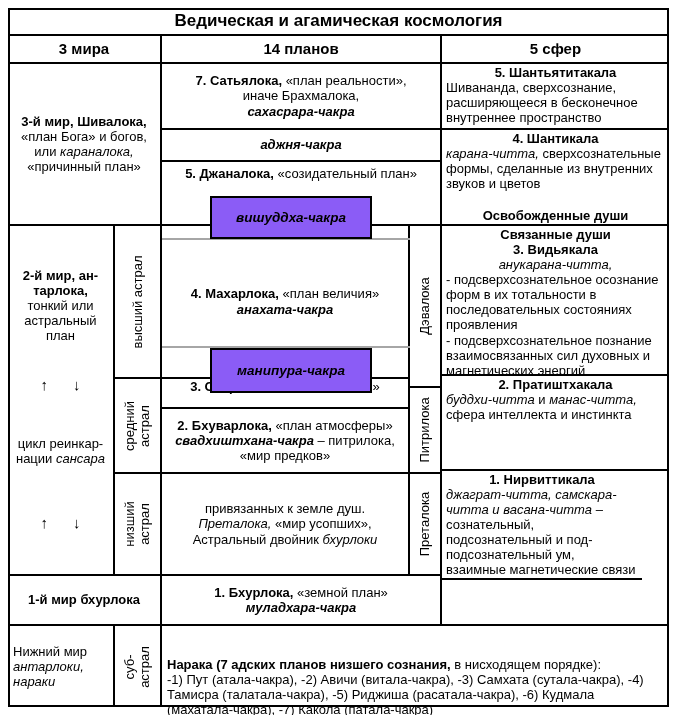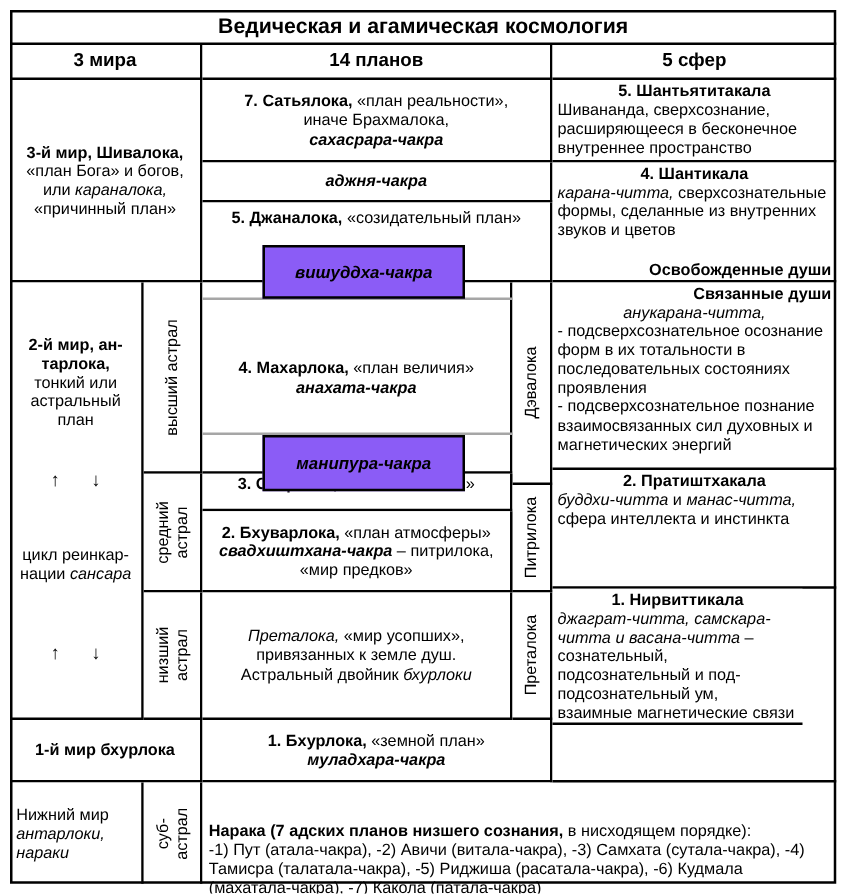--- a/index.html
+++ b/index.html
@@ -12,21 +12,21 @@
   .noB{border-bottom:none;}
   .cen{display:flex;flex-direction:column;align-items:center;justify-content:center;text-align:center;padding:0 4px;}
   .topc{display:flex;flex-direction:column;align-items:center;justify-content:flex-start;text-align:center;padding-top:4px;}
   .colL{display:flex;flex-direction:column;align-items:stretch;padding:1px 4px;}
   .b{font-weight:bold;}
   .i{font-style:italic;}
   .bi{font-weight:bold;font-style:italic;}
   .pre{white-space:pre-line;}
   .tc{text-align:center;}
   .tl{text-align:left;}
-  .tr{text-align:right;}
+  .tr{text-align:center;}
   .t17{font-size:17px;}
   .t15{font-size:15px;}
   .abs{position:absolute;left:0;width:100%;text-align:center;}
   .arrows{white-space:pre;font-size:15px;}
   .rot{position:absolute;left:50%;top:50%;width:max-content;
        transform:translate(-50%,-50%) rotate(-90deg);
        white-space:pre-line;text-align:center;line-height:1.12;}
   .box{position:absolute;box-sizing:border-box;background:#8b5cf6;border:2px solid #000;z-index:5;
        display:flex;align-items:center;justify-content:center;text-align:center;font-size:13.5px;}
   .gline{position:absolute;height:2px;background:#a6a6a6;z-index:1;}
@@ -128,22 +128,22 @@
     <span class="rot">Питрилока</span>
   </div>
 
   <div class="cell cen" style="left:162px;top:409px;width:248px;height:65px">
     <div><span class="b">2. Бхуварлока,</span><span> «план атмосферы»</span></div>
     <div><span class="bi">свадхиштхана-чакра</span><span> – питрилока,</span></div>
     <div>«мир предков»</div>
   </div>
 
   <div class="cell cen" style="left:162px;top:474px;width:248px;height:102px">
+    <div>привязанных к земле душ.</div>
     <div><span class="i">Преталока,</span><span> «мир усопших»,</span></div>
-    <div>привязанных к земле душ.</div>
     <div><span>Астральный двойник </span><span class="i">бхурлоки</span></div>
   </div>
 
   <div class="cell" style="left:410px;top:474px;width:32px;height:102px">
     <span class="rot">Преталока</span>
   </div>
 
   <div class="cell cen" style="left:162px;top:576px;width:280px;height:50px">
     <div><span class="b">1. Бхурлока,</span><span> «земной план»</span></div>
     <div class="bi">муладхара-чакра</div>
@@ -160,20 +160,21 @@
   </div>
 
   <div class="cell colL noR" style="left:442px;top:130px;width:227px;height:96px">
     <div class="b tc">4. Шантикала</div>
     <div class="tl"><span class="i">карана-читта,</span><span> сверхсознательные формы, сделанные из внутренних звуков и цветов</span></div>
     <div class="b tr" style="margin-top:auto">Освобожденные души</div>
   </div>
 
   <div class="cell colL noR" style="left:442px;top:226px;width:227px;height:150px">
     <div class="b tr">Связанные души</div>
+    <div class="b tc">3. Видьякала</div>
     <div class="i tc">анукарана-читта,</div>
     <div class="tl pre">- подсверхсознательное осознание форм в их тотальности в последовательных состояниях проявления
 - подсверхсознательное познание взаимосвязанных сил духовных и магнетических энергий</div>
   </div>
 
   <div class="cell colL noR" style="left:442px;top:376px;width:227px;height:95px">
     <div class="b tc">2. Пратиштхакала</div>
     <div class="tl"><span class="i">буддхи-читта</span><span> и </span><span class="i">манас-читта,</span><span> сфера интеллекта и инстинкта</span></div>
   </div>
 

